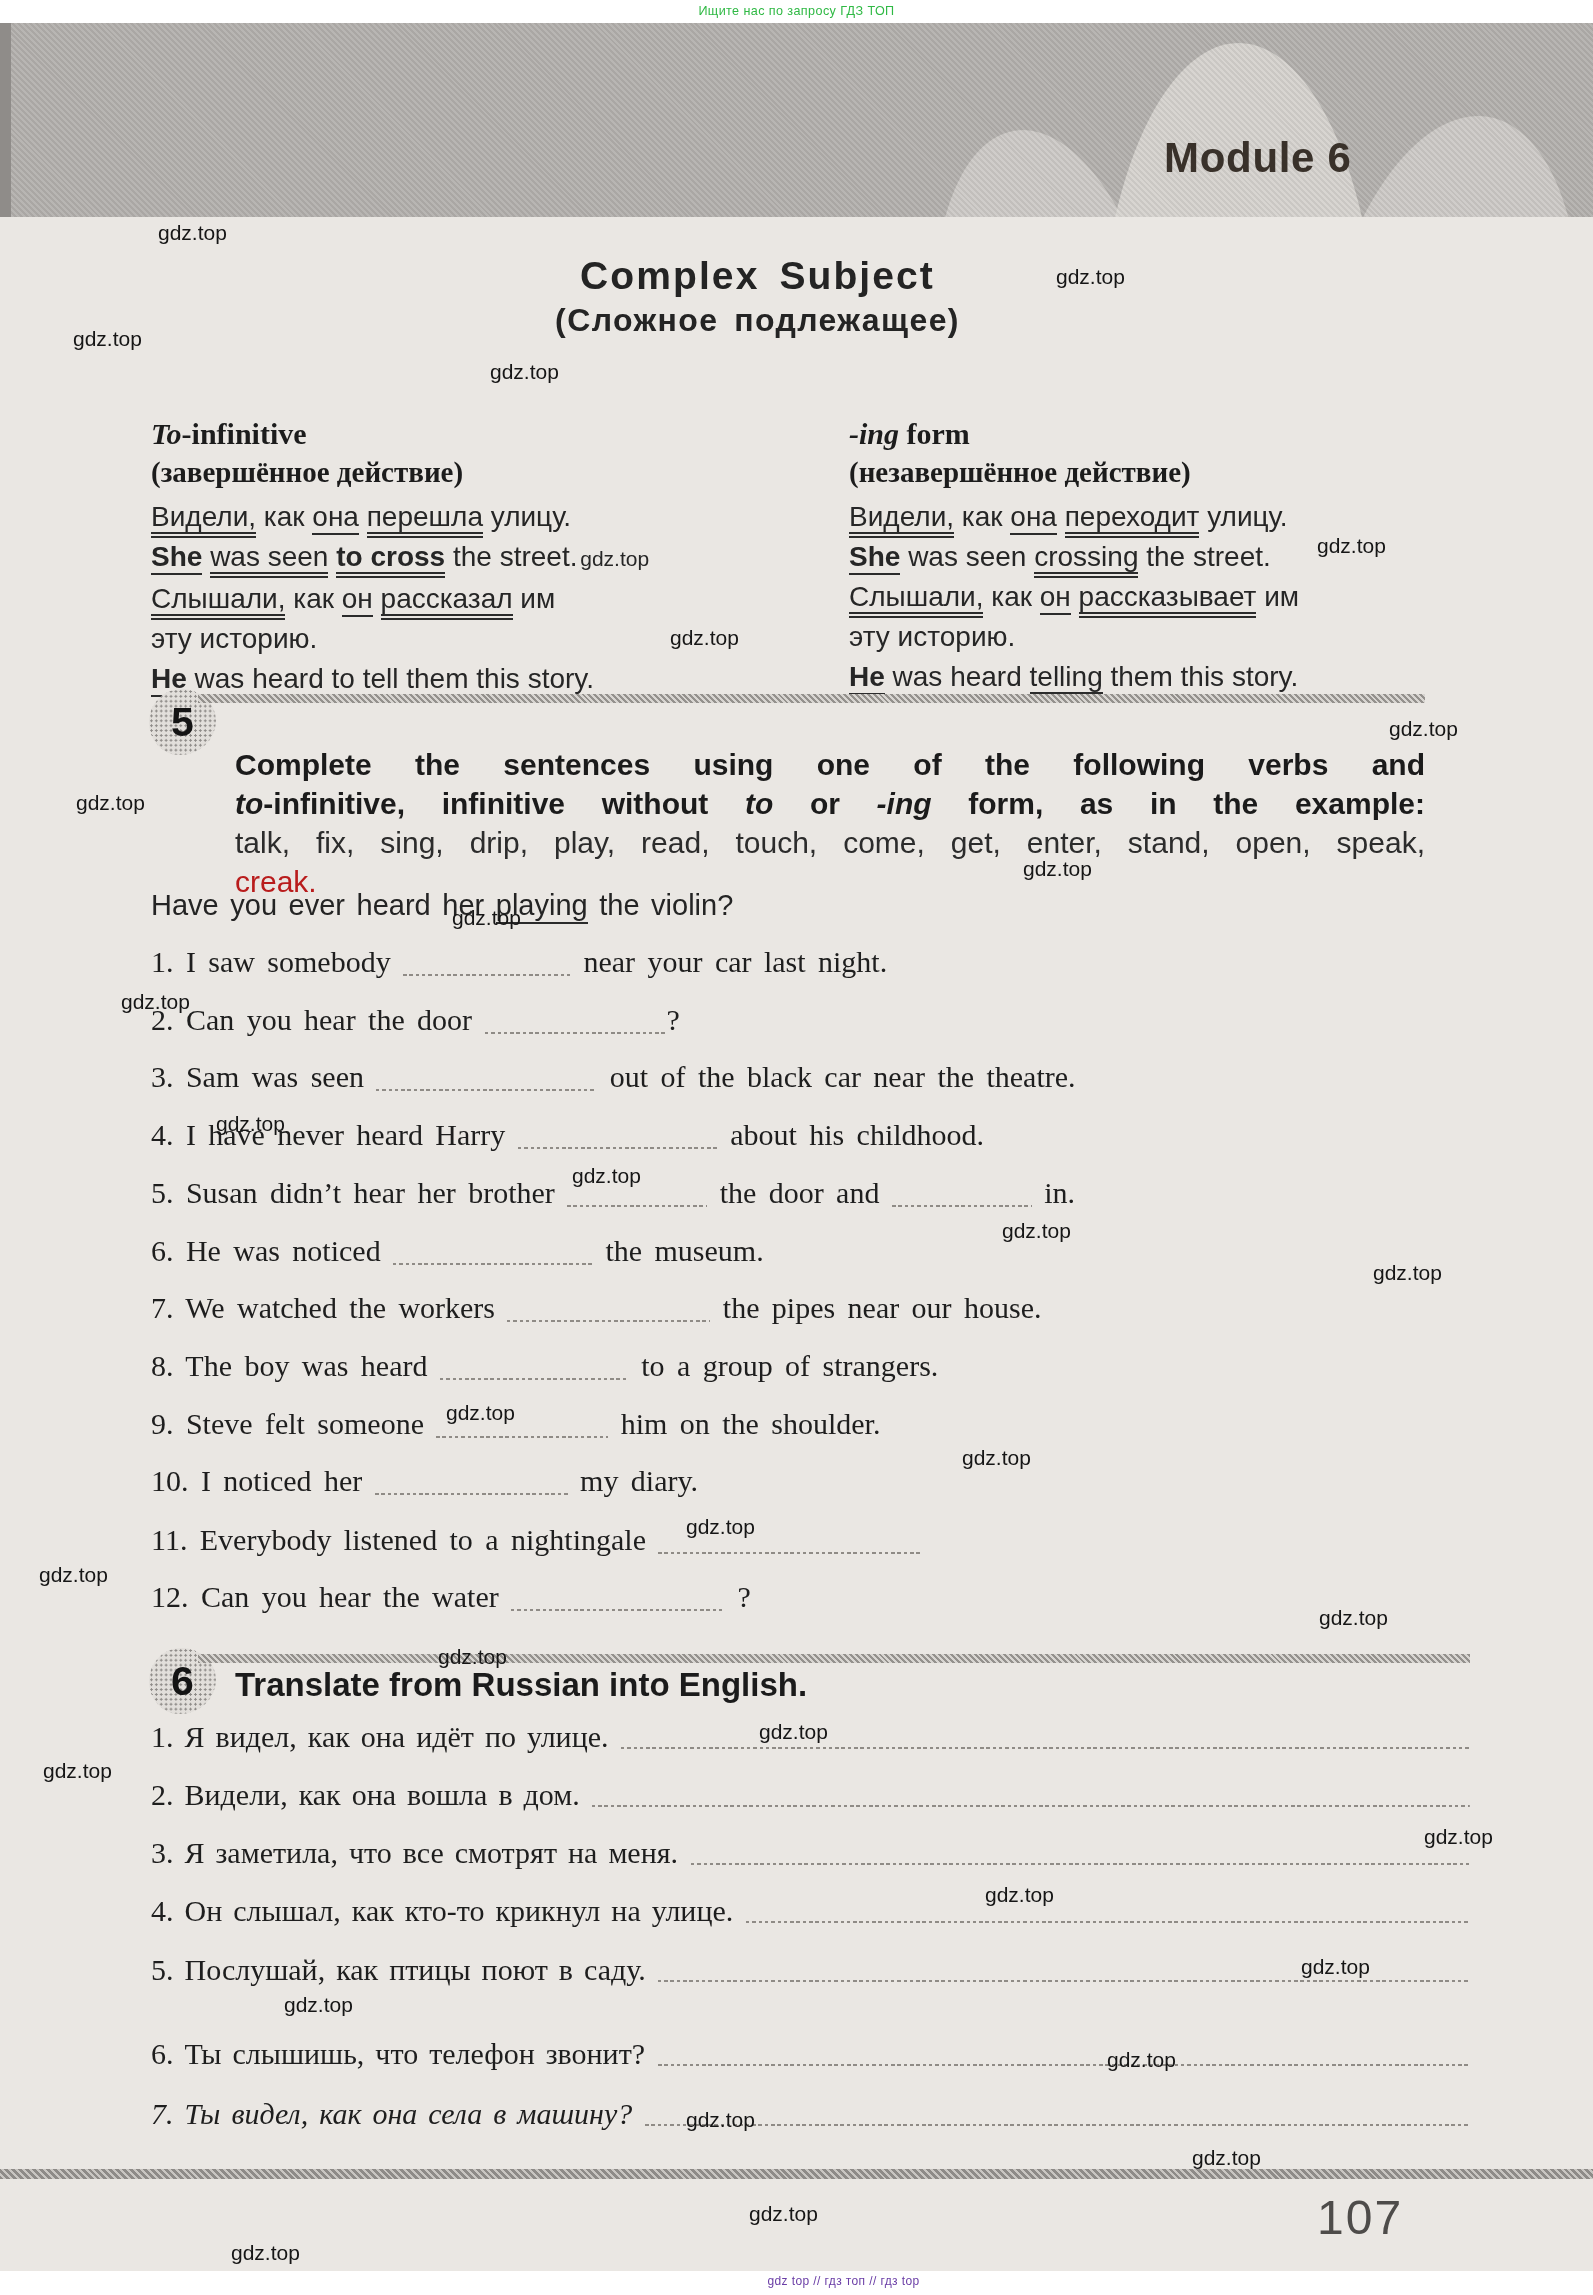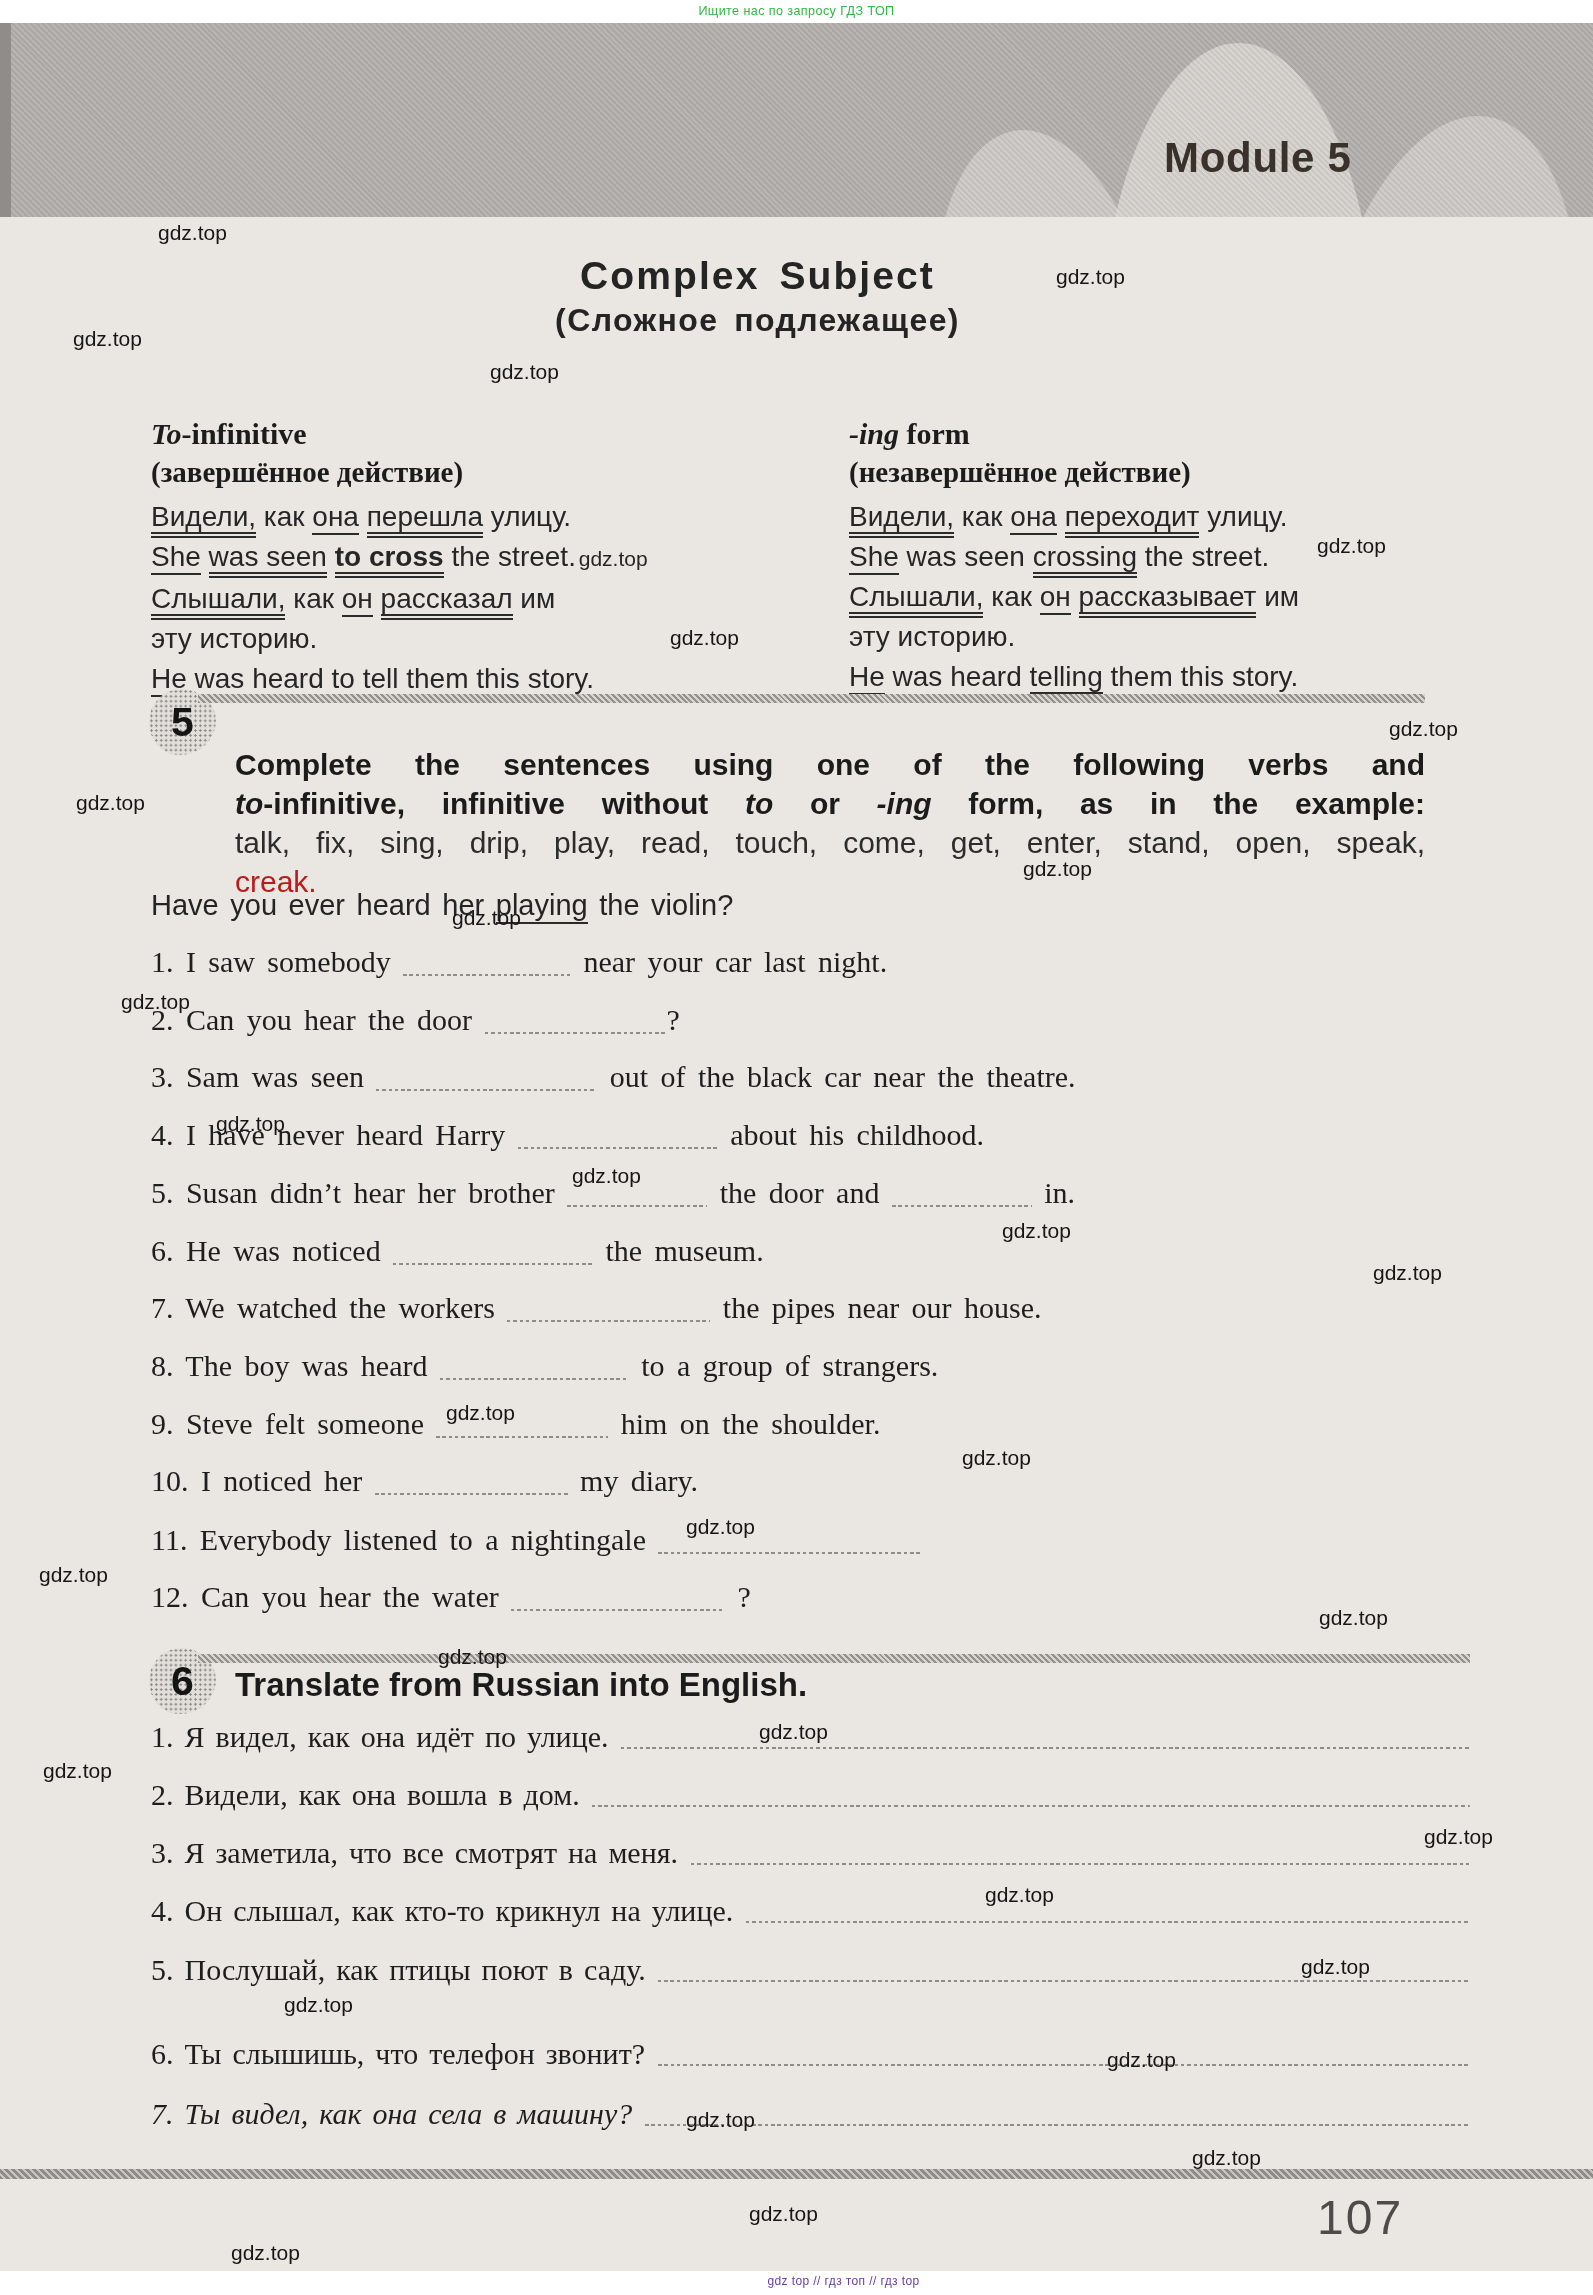--- a/index.html
+++ b/index.html
@@ -39,21 +39,21 @@
   .gcol{position:absolute;top:370px;font-size:28px;line-height:40px;color:#262626;}
   #gcol-left{left:151px;width:642px;}
   #gcol-right{left:849px;width:684px;}
   .gcol .ghead{font-family:"Liberation Serif",serif;font-weight:bold;font-size:30px;line-height:39px;color:#1c1c1c;margin-top:44px;}
   .gcol .gnote{font-family:Liberation Serif, serif;font-weight:bold;font-size:29px;line-height:39px;margin-bottom:5px;color:#1c1c1c;}
   .grow{line-height:40px;}
 
   .i{font-style:italic;}
   .u1{border-bottom:2.1px solid #2b2b2b;padding-bottom:0.7px;}
   .u2{border-bottom:6.3px double #2b2b2b;}
-  .bu1{font-weight:normal;border-bottom:2.1px solid #2b2b2b;padding-bottom:0.7px;text-align:right;}
+  .bu1{font-weight:bold;border-bottom:2.1px solid #2b2b2b;padding-bottom:0.7px;text-align:right;}
   .bu2{font-weight:bold;border-bottom:6.3px double #2b2b2b;}
 
   
   .badge{position:absolute;width:67px;height:66px;display:flex;align-items:center;justify-content:center;
     background-color:#e2dfdb;
     background-image:radial-gradient(#8d8a87 1.1px,transparent 1.2px);background-size:4.9px 4.9px;
     border-radius:48% 52% 55% 45%/50% 48% 52% 50%;
     font-size:41px;font-weight:bold;color:#141414;}
   .exbar{position:absolute;height:9px;
     background:repeating-linear-gradient(45deg,#94918d 0 2.1px,#d8d5d1 2.1px 4.2px);}
@@ -93,21 +93,21 @@
   <div id="green-note" style="color:#2fb944;">Ищите нас по запросу ГДЗ ТОП</div>
 
   <div id="paper">
 
     <div id="banner">
       <div class="petal p1"></div>
       <div class="petal p2"></div>
       <div class="petal p3"></div>
       <div class="hatch"></div>
       <div class="edge"></div>
-      <div id="module-label">Module 5</div>
+      <div id="module-label">Module 6</div>
     </div>
   </div>
 
   <div id="title">Complex Subject</div>
   <div id="subtitle">(Сложное подлежащее)</div>
 
   <div id="gcol-left" class="gcol">
     <div class="ghead"><span class="i">To</span><span>-infinitive</span></div>
     <div class="gnote">(завершённое действие)</div>
     <div class="grow"><span class="u2">Видели,</span><span> как </span><span class="u1">она</span><span> </span><span class="u2">перешла</span><span> улицу.</span></div>

